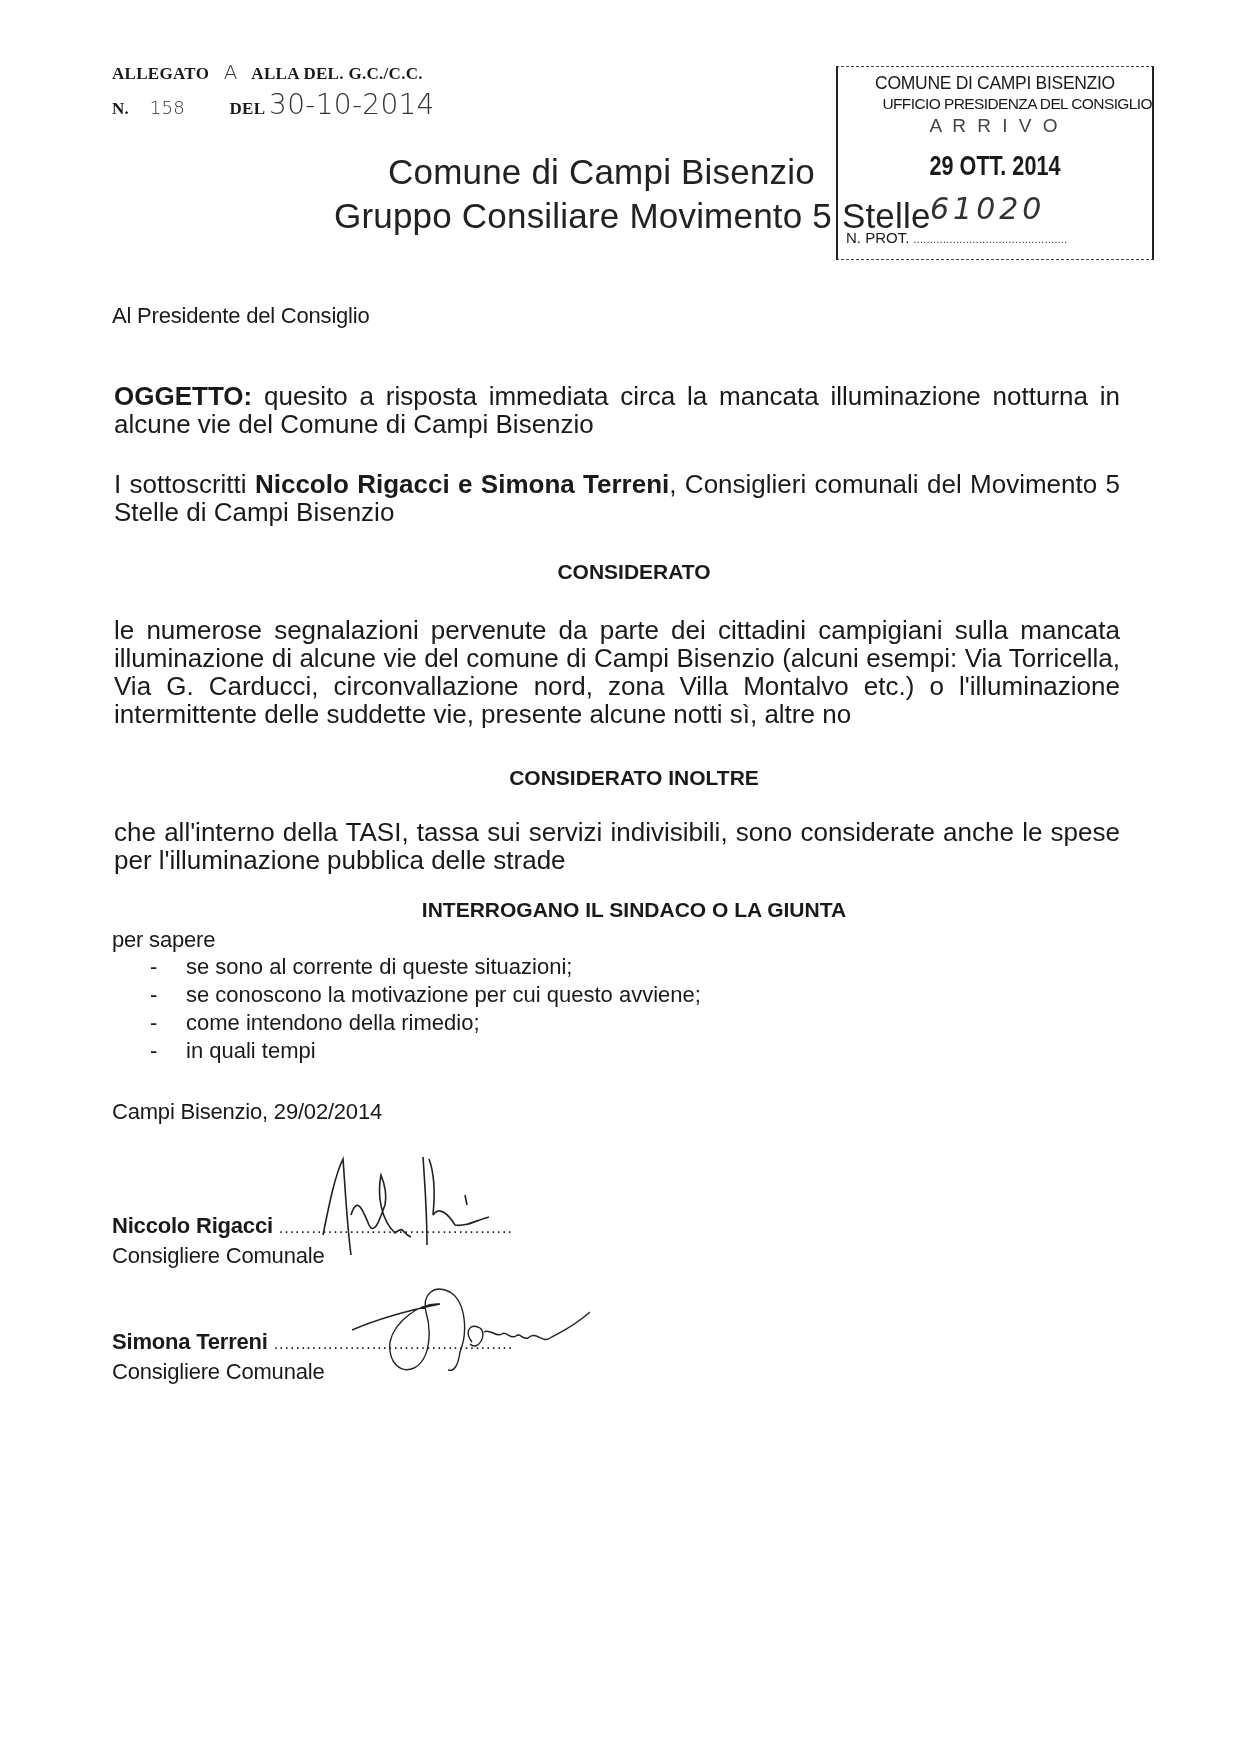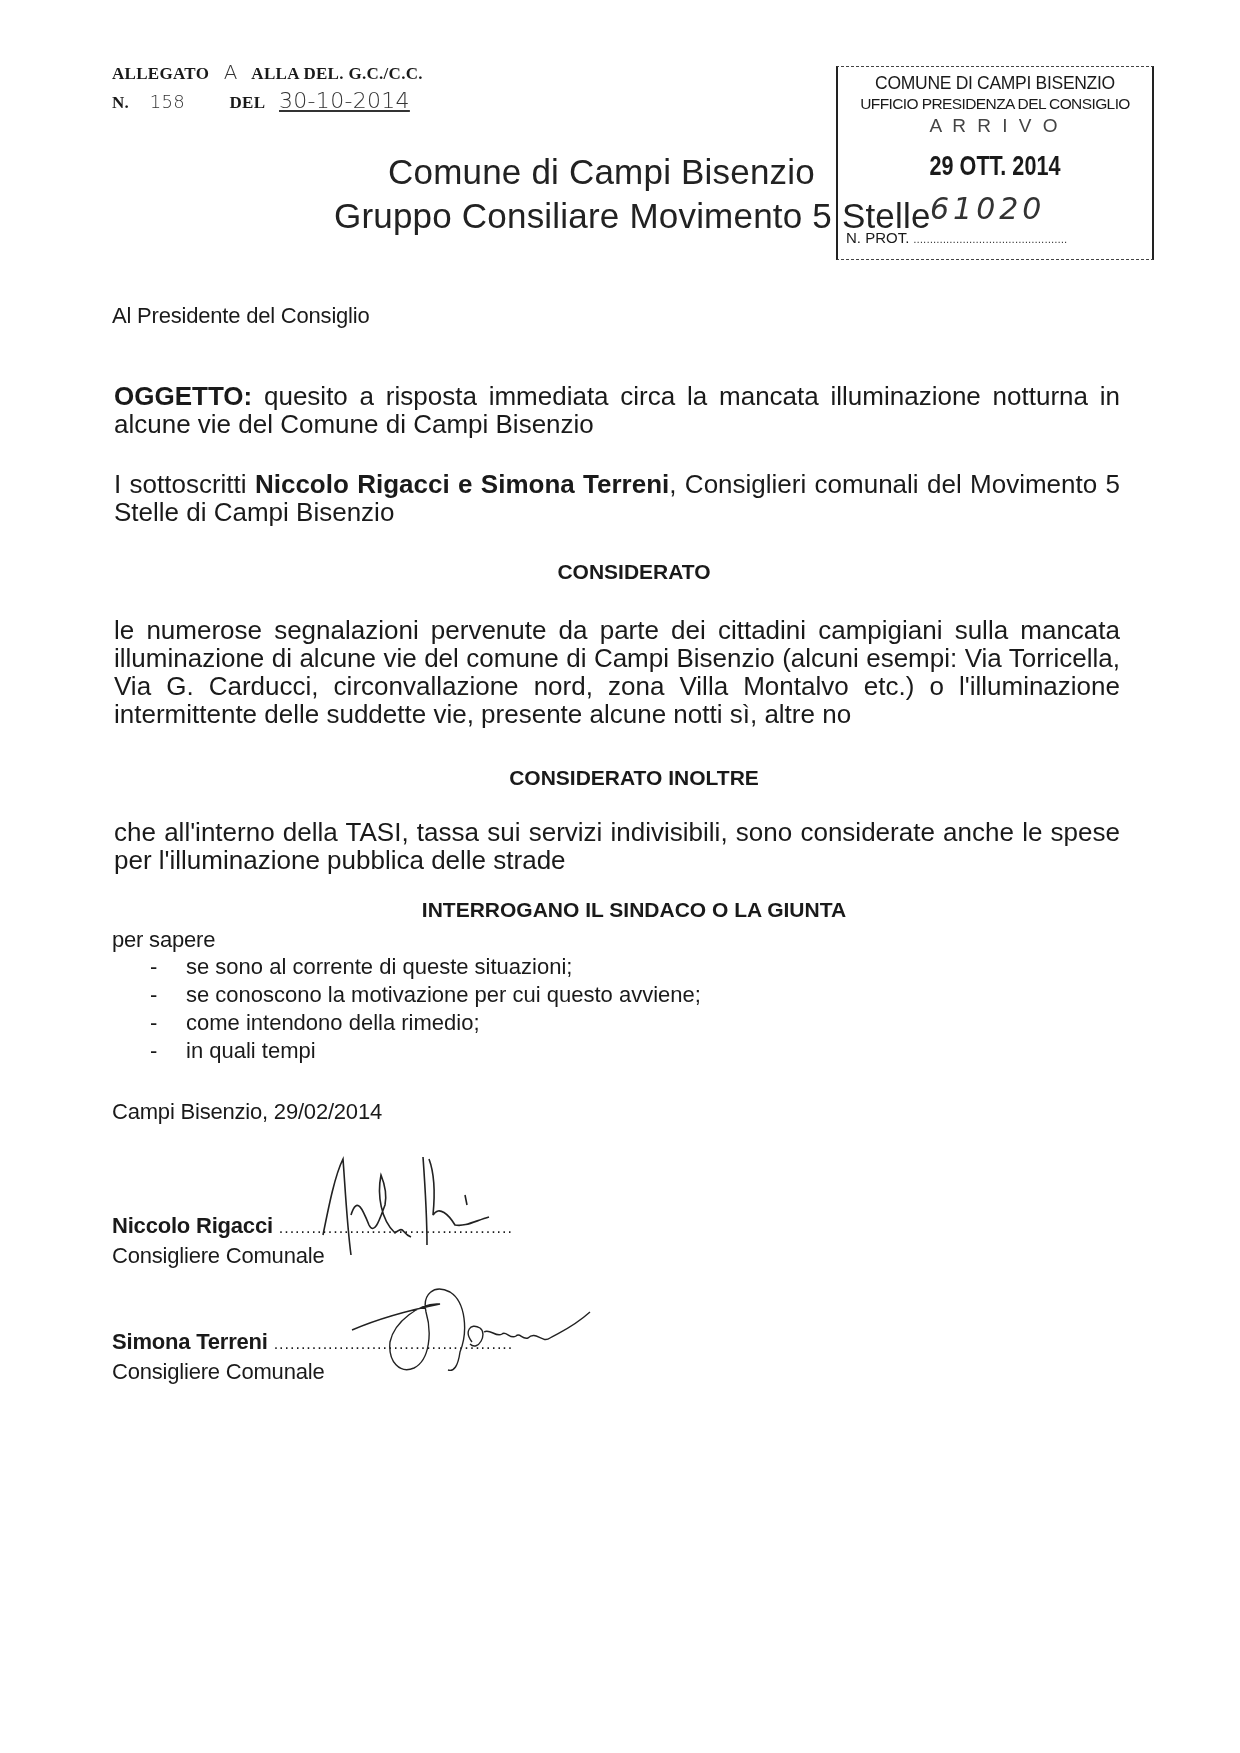--- a/index.html
+++ b/index.html
@@ -28,30 +28,30 @@
   <div class="abs serif allegato" style="left:112px; top:60px;">
     <span>ALLEGATO</span>
     <span class="hand" style="font-size:20px; margin:0 10px;">A</span>
     <span>ALLA DEL.</span>
     <span>G.C./C.C.</span>
   </div>
   <div class="abs serif allegato" style="left:112px; top:88px;">
     <span>N.</span>
     <span class="hand" style="font-size:18px; margin:0 40px 0 16px;">158</span>
     <span>DEL</span>
-    <span class="hand" style="font-size:22px; margin-left:10px;text-decoration:underline;">30-10-2014</span>
+    <span class="hand" style="font-size:28px; ">30-10-2014</span>
   </div>
 </div>
 
 <div class="abs title" style="left:388px; top:152px;">Comune di Campi Bisenzio</div>
 <div class="abs title" style="left:300px; top:196px;margin-left:34px;">Gruppo Consiliare Movimento 5 Stelle</div>
 
 <div class="stamp">
   <div class="line" style="top:6px; font-size:17.5px; letter-spacing:-0.3px;">COMUNE DI CAMPI BISENZIO</div>
-  <div class="line" style="top:28px; font-size:15.5px; letter-spacing:-0.6px;">UFFICIO PRESIDENZA DEL CONSIGLIO</div>
+  <div class="line" style="top:28px; font-size:15.5px; letter-spacing:-0.6px;text-align:right;">UFFICIO PRESIDENZA DEL CONSIGLIO</div>
   <div class="line" style="top:48px; font-size:19px; letter-spacing:3px; color:#444;">A R R I V O</div>
   <div class="line" style="top:84px; font-size:27px; font-weight:bold; font-family:'Liberation Sans Narrow','Liberation Sans',sans-serif; transform:scaleX(0.8);">29 OTT. 2014</div>
   <div class="abs hand" style="left:92px; top:124px; font-size:30px; letter-spacing:4px; font-style:italic;">61020</div>
   <div class="abs" style="left:8px; top:162px; font-size:15px;">
     <span>N. PROT.</span>
     <span class="dots" style="font-size:10px; letter-spacing:0.5px;">...............................................</span>
   </div>
 </div>
 
 <div class="abs body" style="left:112px; top:302px;">Al Presidente del Consiglio</div>

